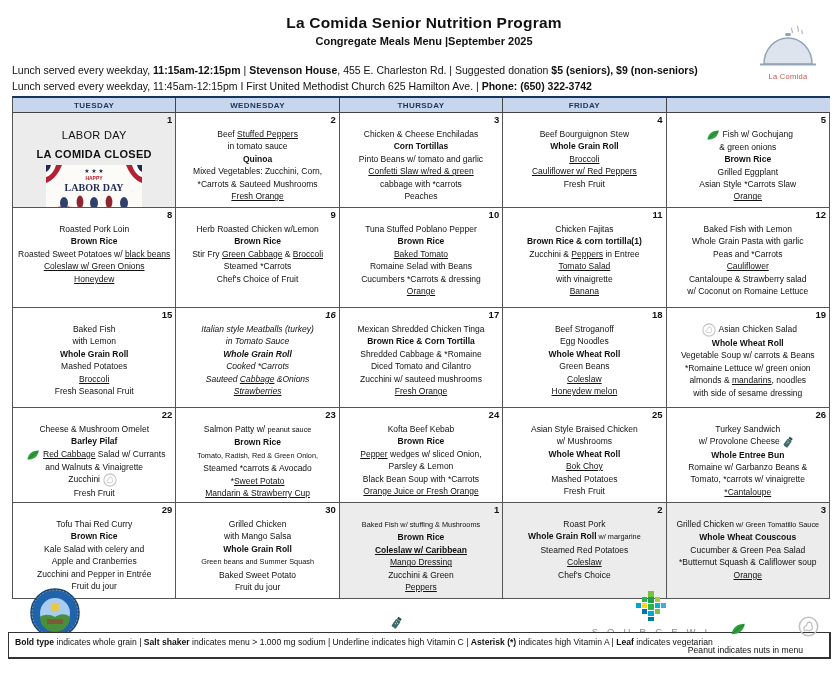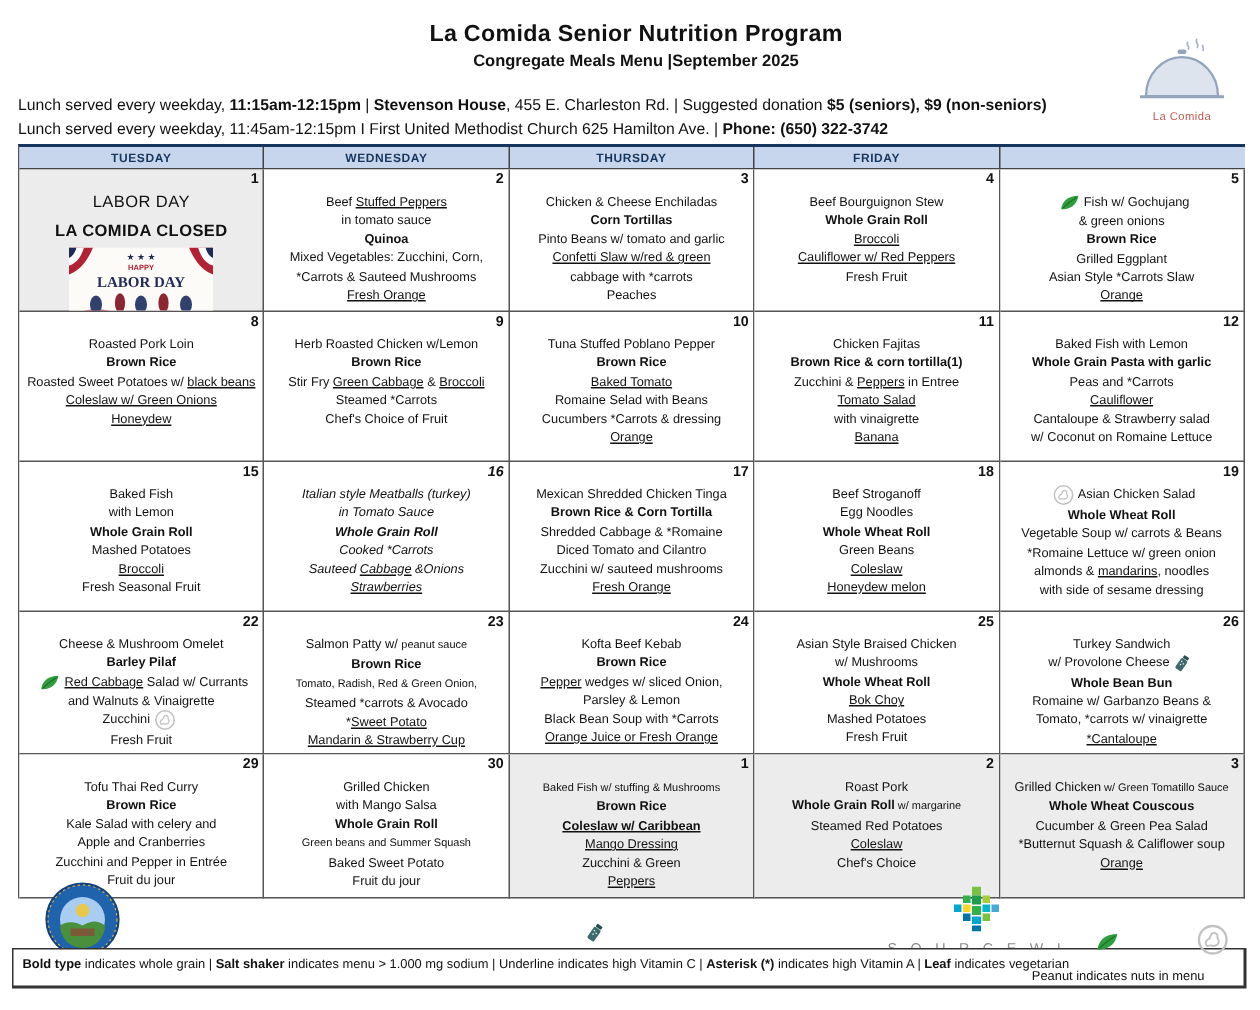--- a/index.html
+++ b/index.html
@@ -188,21 +188,21 @@
             <div class="line nowrap"><span>Zucchini &amp; </span><span style="text-decoration: underline;">Peppers</span><span> in Entree</span></div>
             <div class="line"><span style="text-decoration: underline;">Tomato Salad</span></div>
             <div class="line"><span>with vinaigrette</span></div>
             <div class="line"><span style="text-decoration: underline;">Banana</span></div>
           </div>
         </div>
         <div class="cell" style="height: 100%;">
           <span class="daynum">12</span>
           <div class="lines">
             <div class="line"><span>Baked Fish with Lemon</span></div>
-            <div class="line nowrap"><span style="font-weight: bold; margin-top: 32px;">Whole Grain Pasta with garlic</span></div>
+            <div class="line nowrap"><span style="font-weight: normal; margin-top: 32px;">Whole Grain Pasta with garlic</span></div>
             <div class="line"><span>Peas and *Carrots</span></div>
             <div class="line"><span style="text-decoration: underline;">Cauliflower</span></div>
             <div class="line nowrap"><span>Cantaloupe &amp; Strawberry salad</span></div>
             <div class="line nowrap"><span>w/ Coconut on Romaine Lettuce</span></div>
           </div>
         </div>
       </div>
       <div class="week" style="height: 100px;">
         <div class="cell" style="height: 100%;">
           <span class="daynum">15</span>
@@ -320,21 +320,21 @@
             <div class="line"><span>Turkey Sandwich</span></div>
             <div class="line"><span>w/ Provolone Cheese</span><svg class="icn" width="11" height="13" viewBox="0 0 12 14">
     <g transform="rotate(35 6 7)">
       <rect x="3.4" y="1" width="4.2" height="2.3" rx="0.6" fill="#274d4d"></rect>
       <rect x="2.8" y="3.6" width="5.4" height="9" rx="1.2" fill="#3d6b6b"></rect>
       <circle cx="4.4" cy="6" r="0.55" fill="#dfeaea"></circle>
                   <circle cx="6.4" cy="6.8" r="0.55" fill="#dfeaea"></circle>
                   <circle cx="5" cy="8.4" r="0.55" fill="#dfeaea"></circle>
     </g>
   </svg></div>
-            <div class="line"><span style="font-weight: bold;">Whole Bean Bun</span></div>
+            <div class="line"><span style="font-weight: bold;">Whole Entree Bun</span></div>
             <div class="line nowrap"><span>Romaine w/ Garbanzo Beans &amp;</span></div>
             <div class="line nowrap"><span>Tomato, *carrots w/ vinaigrette</span></div>
             <div class="line"><span style="text-decoration: underline;">*Cantaloupe</span></div>
           </div>
         </div>
       </div>
       <div class="week" style="height: 96px;">
         <div class="cell" style="height: 100%;">
           <span class="daynum">29</span>
           <div class="lines">

